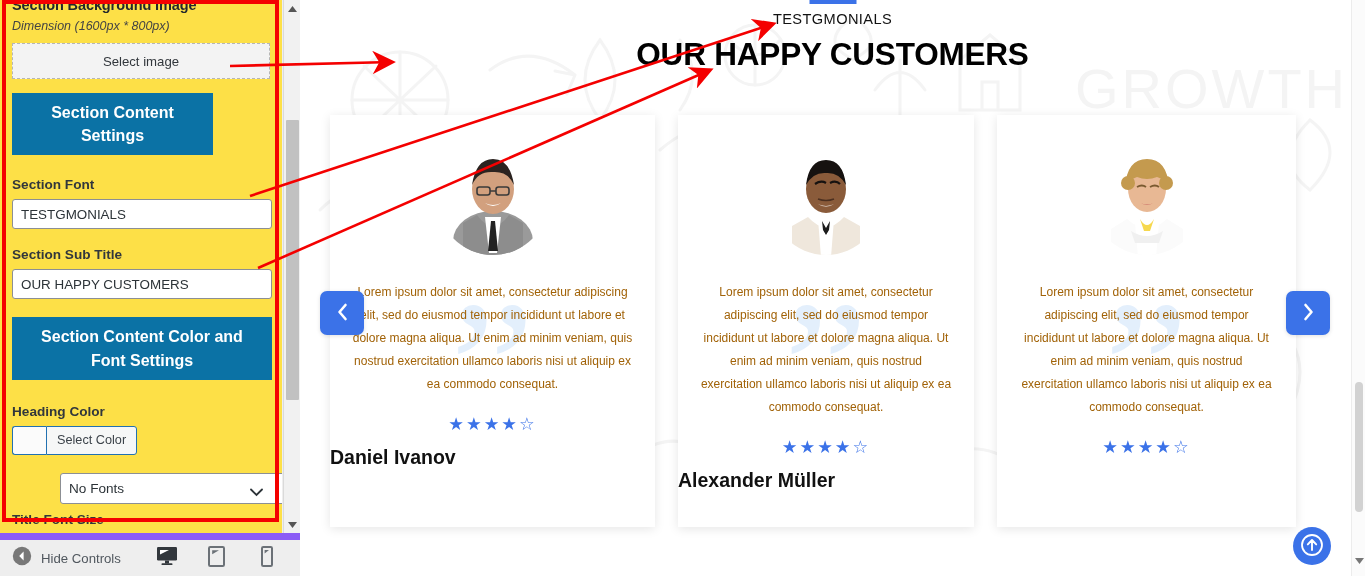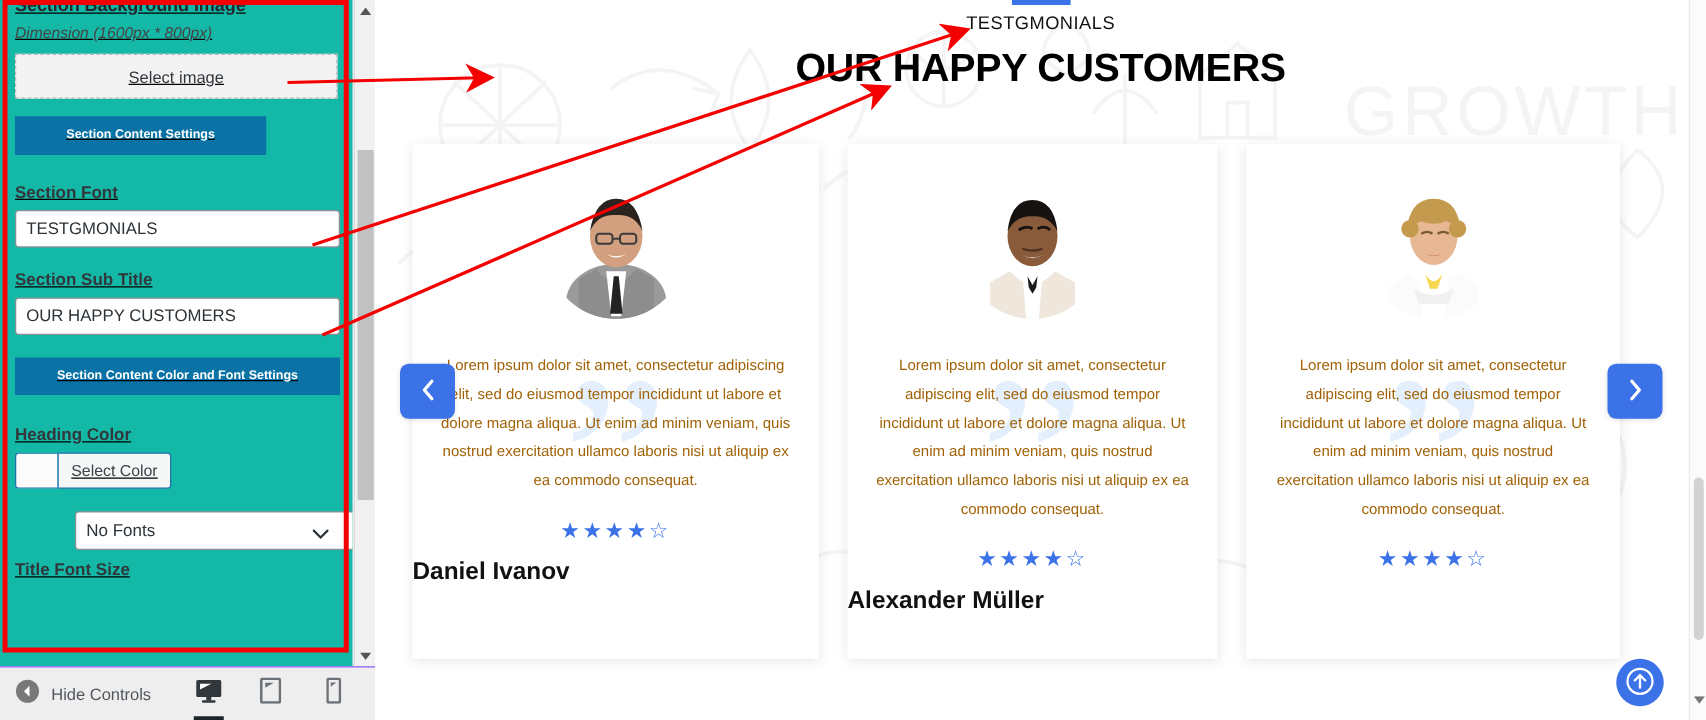--- a/index.html
+++ b/index.html
@@ -15,23 +15,22 @@
   .sidebar {
     position: relative;
     width: 300px; height: 576px;
     background: #eeeeee;
     flex: 0 0 300px;
   }
   .sidebar-scroll {
     position: absolute;
     left: 0; top: 0;
     width: 282px; height: 533px;
-    background: #14b8a6;
+    background: #fde047;
     overflow: hidden;
-    text-decoration: underline;
   }
   .sidebar-inner { padding: 0 12px; }
 
   .panel-heading {
     font-size: 14.5px; font-weight: bold; color: #23282d;
     margin-top: -3px; margin-bottom: 6px; letter-spacing: -0.1px;
   }
   .dim-note {
     font-size: 12.5px; font-style: italic; color: #444;
     margin-bottom: 10px;
@@ -41,21 +40,21 @@
     background: #f3f3f3;
     height: 36px;
     display: flex; align-items: center; justify-content: center;
     font-size: 13.2px; color: #32373c;
     margin-bottom: 14px;
     cursor: pointer;
   }
   .blue-btn {
     background: #0b72a5;
     color: #ffffff;
-    font-size: 10px; font-weight: bold;
+    font-size: 16px; font-weight: bold;
     text-align: center;
     padding: 8px 10px;
     line-height: 1.45;
     cursor: pointer;
     border: none;
     width: 100%;
     display: block;
     font-family: "Liberation Sans", sans-serif;
   }
   .btn-w1 { width: 201px; margin-bottom: 22px; }
@@ -144,21 +143,21 @@
     width: 13px; height: 280px;
     background: #c1c1c1; border-radius: 1px;
     cursor: pointer;
   }
 
   
   .bottom-bar {
     position: absolute; left: 0; bottom: 0;
     width: 300px; height: 43px;
     background: #eeeeee;
-    border-top: 1px solid #8b5cf6;
+    border-top: 7px solid #8b5cf6;
     display: flex; align-items: center;
   }
   .hide-controls {
     display: flex; align-items: center; gap: 9px;
     margin-left: 12px; cursor: pointer;
   }
   .hide-controls-label { font-size: 13.2px; color: #50575e; }
   .device-icons { display: flex; align-items: center; gap: 22px; margin-left: 32px; }
   .dev {
     position: relative;

